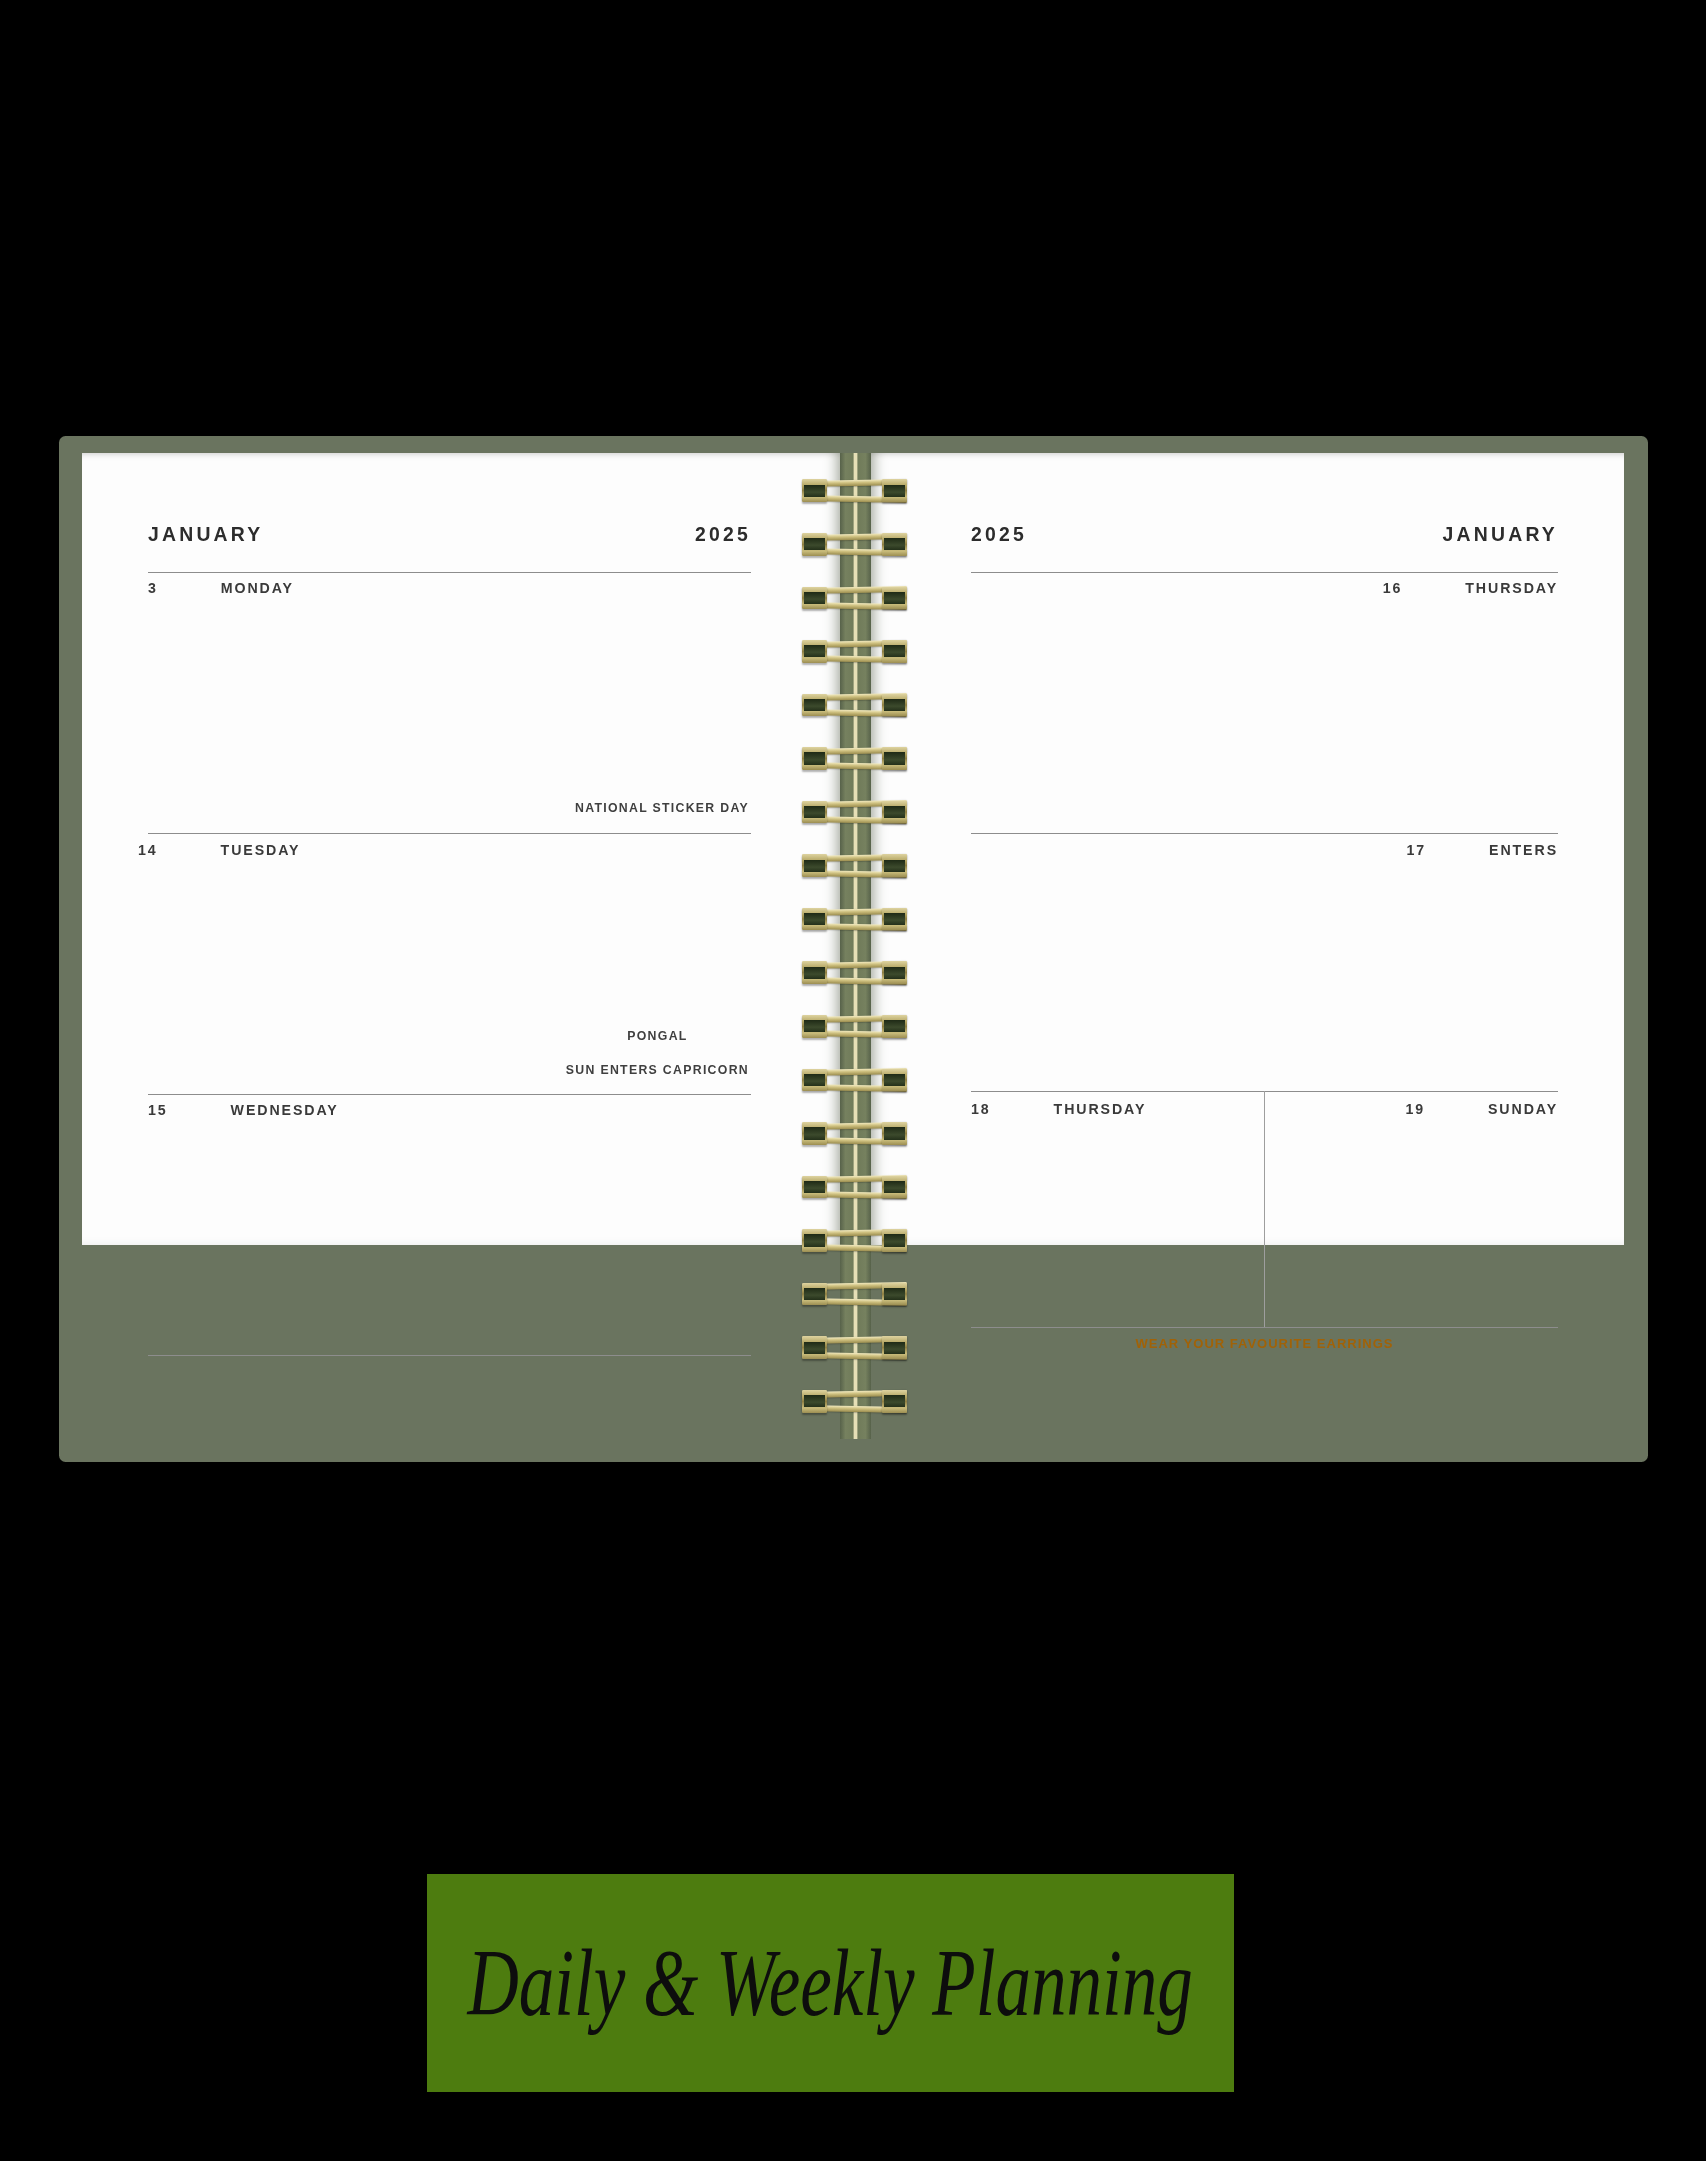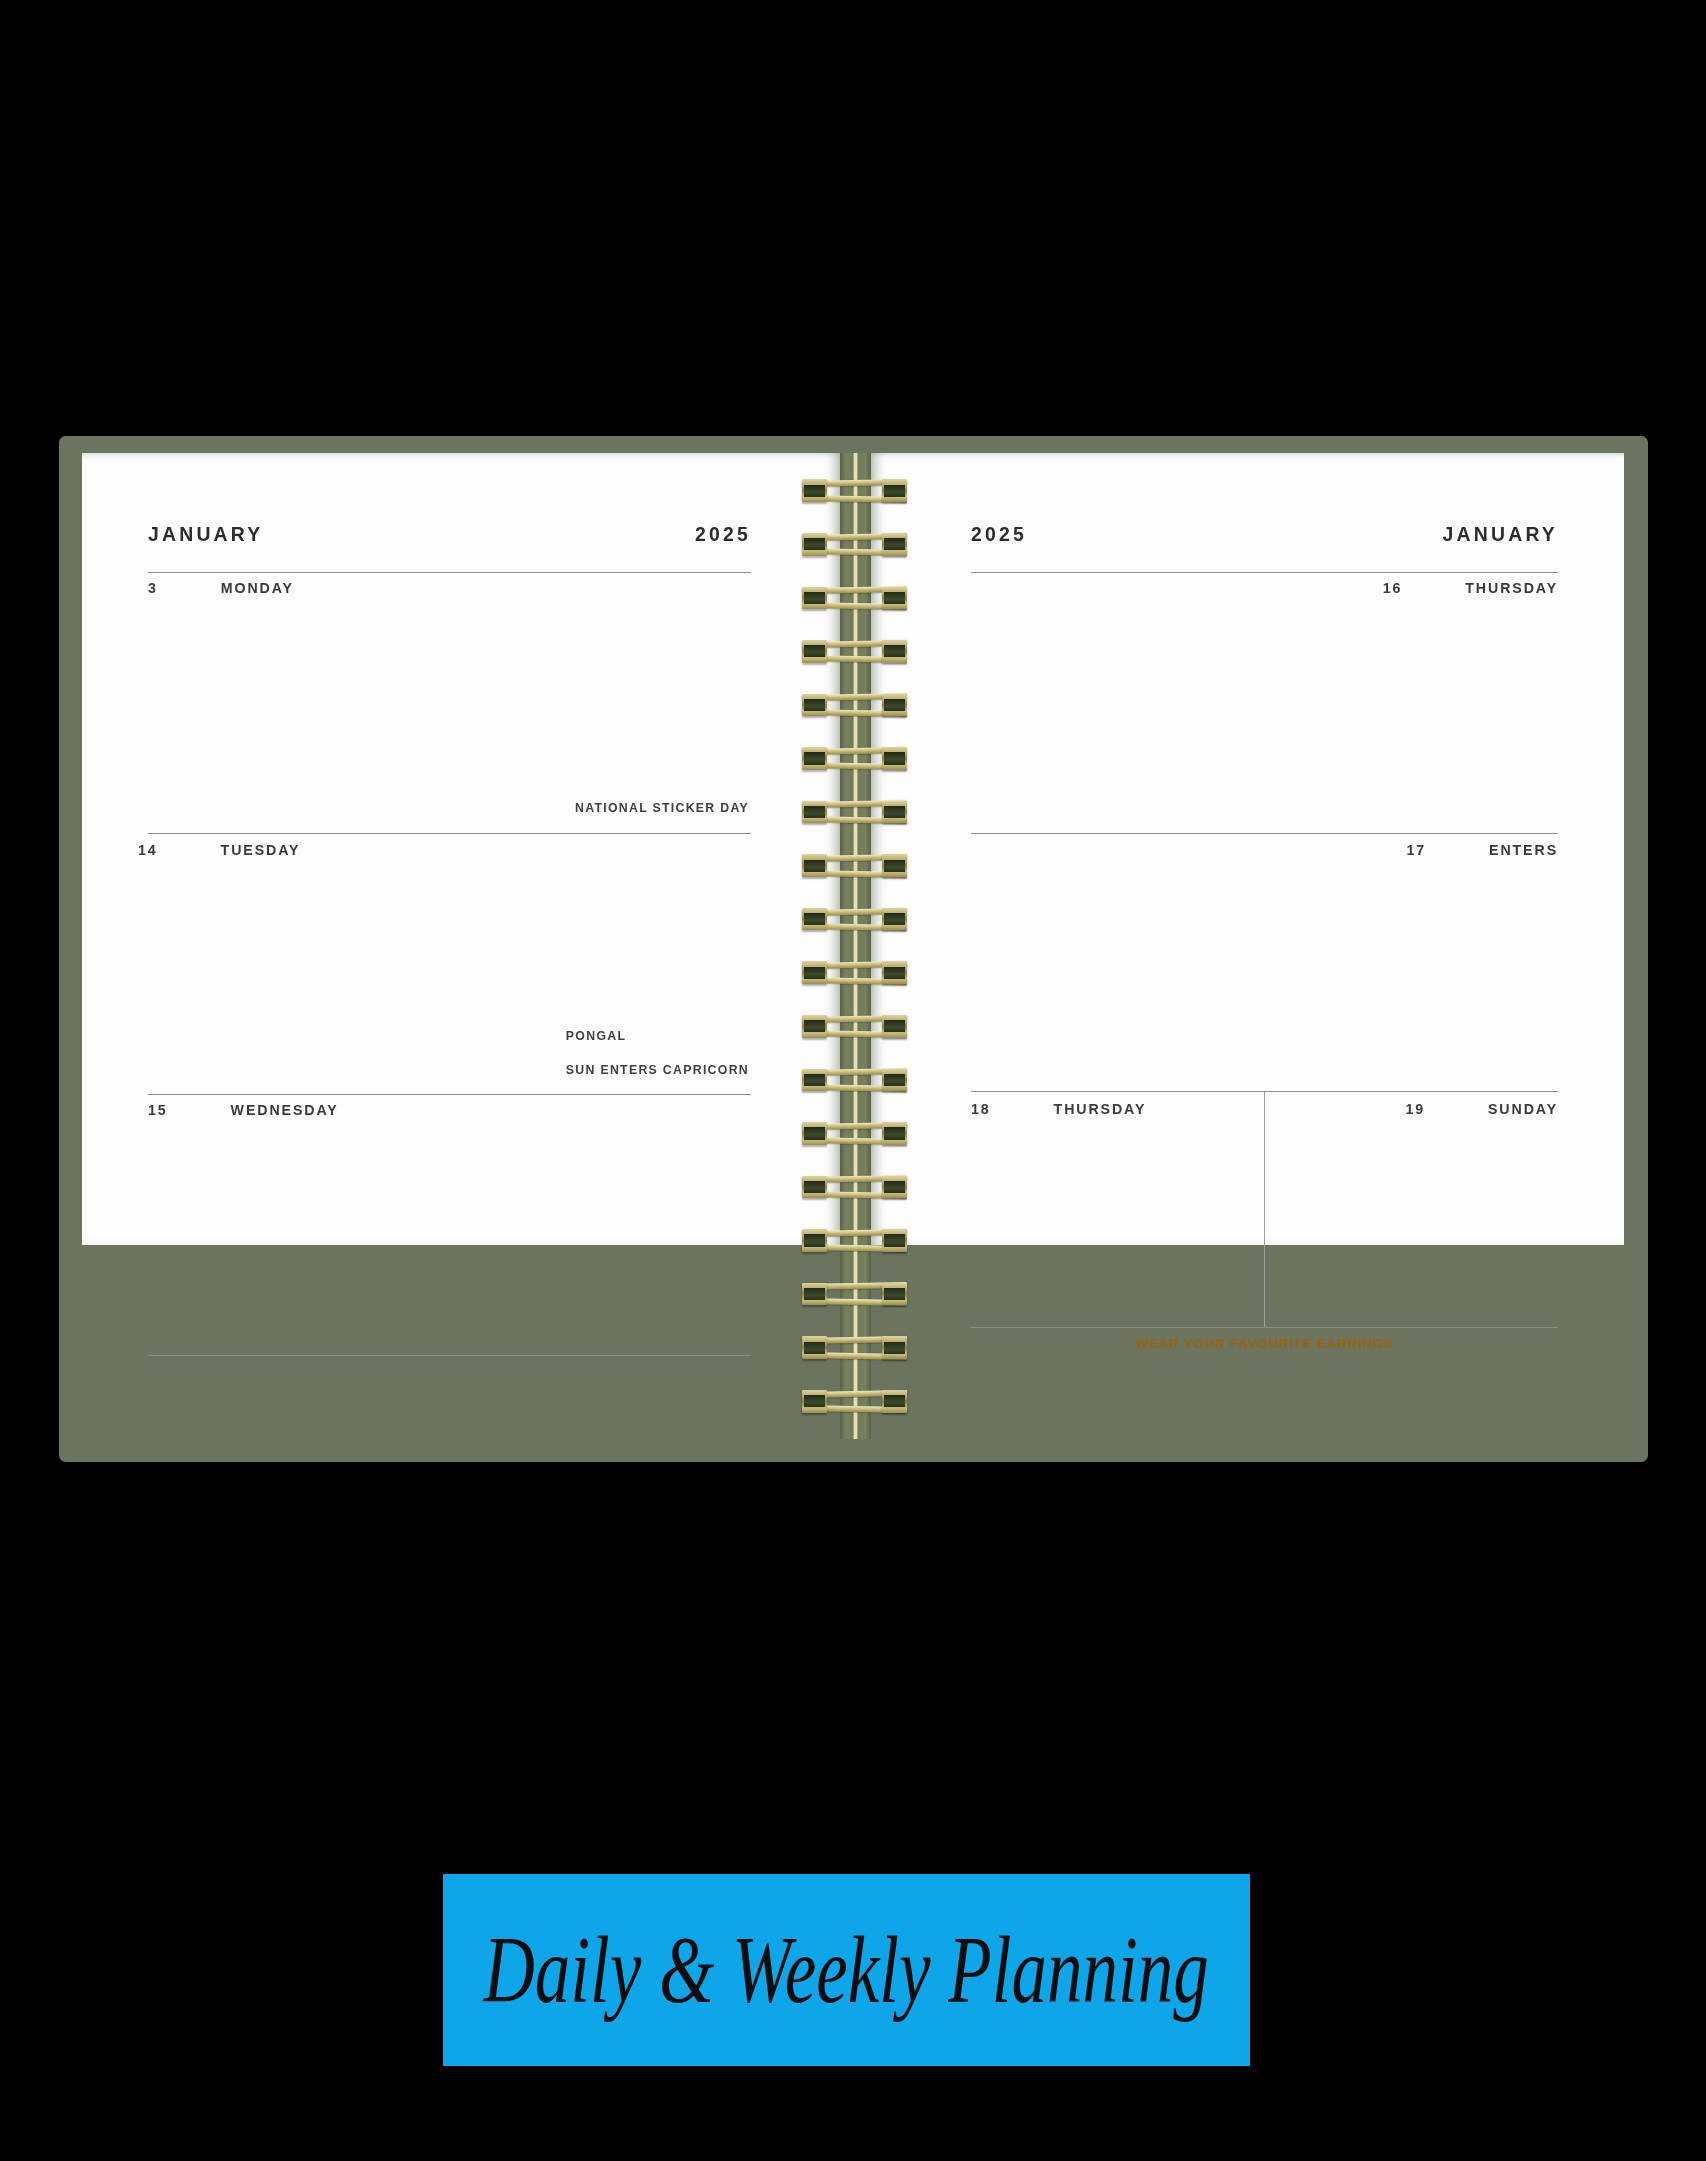--- a/index.html
+++ b/index.html
@@ -89,21 +89,21 @@
   .vdiv {
     position: absolute; width: 1.3px; background: #9e9e9e;
   }
   .daylabel {
     position: absolute;
     font-size: 14.2px; font-weight: 600; letter-spacing: 1.9px;
     color: #3a3a3a; white-space: nowrap;
   }
   .daylabel .dname { margin-left: 23px; padding-left: 40px; }
   .notes {
-    position: absolute; text-align: left;
+    position: absolute; text-align: center;
     font-size: 12.3px; font-weight: 700; letter-spacing: 1.3px;
     color: #3f3f3f; white-space: nowrap;
   }
   .caption {
     position: absolute; text-align: center;
     font-size: 13px; font-weight: 700; letter-spacing: 1px;
     color: #a16207;
   }
 
   
@@ -129,23 +129,23 @@
   .page-right .d16 { right: 66px; top: 127px; }
   .page-right .d17 { right: 66px; top: 389px; }
   .page-right .d18 { left: 100px; top: 648px; }
   .page-right .d19 { right: 66px; top: 648px; }
   .page-right .vdiv { left: 393px; top: 638px; height: 236px; }
   .page-right .caption { left: 100px; width: 587px; top: 883px; }
 
   
   .banner {
     position: absolute;
-    left: 443px; top: 1874px;
-    width: 807px; height: 192px;
-    background: #0ea5e9;
+    left: 427px; top: 1874px;
+    width: 807px; height: 218px;
+    background: #4d7c0f;
     display: flex; align-items: center; justify-content: center;
   }
   .banner-text {
     font-family: "Liberation Serif", serif;
     font-style: italic;
     font-weight: 500;
     font-size: 96px;
     color: #0d0d0d;
     white-space: nowrap;
     transform: scaleX(0.74);

